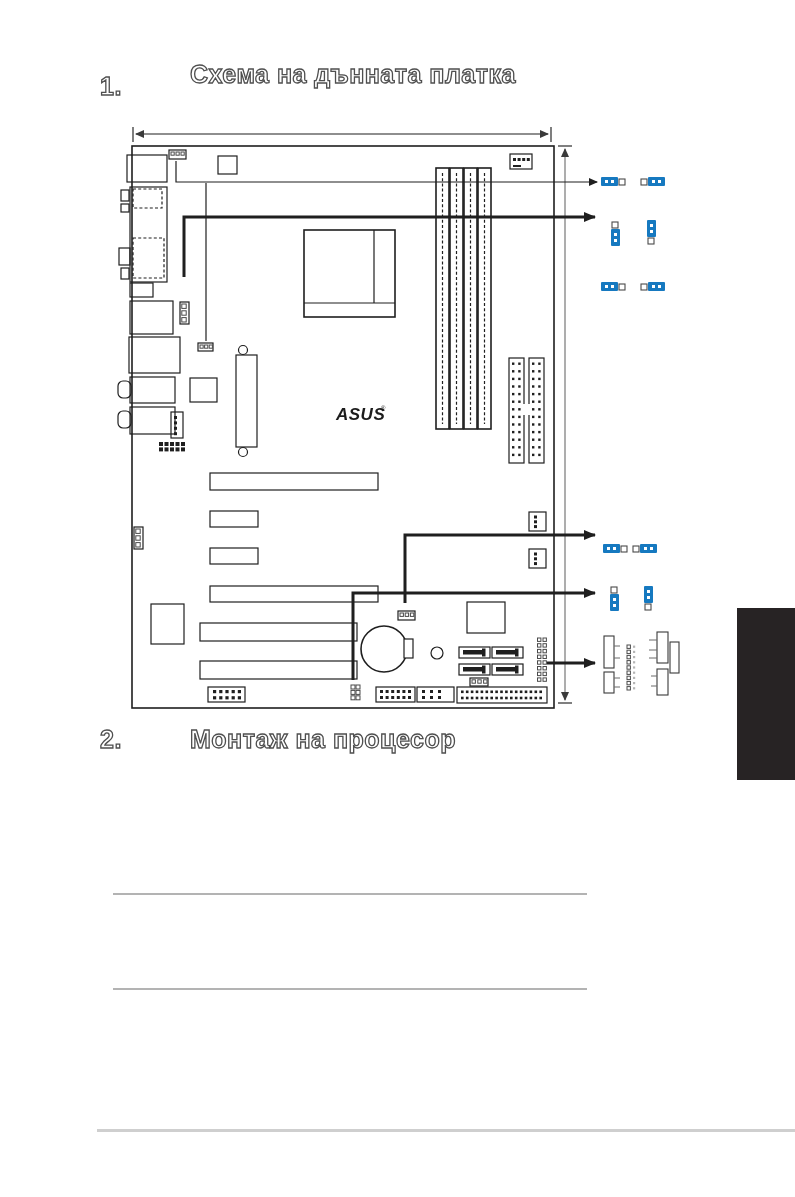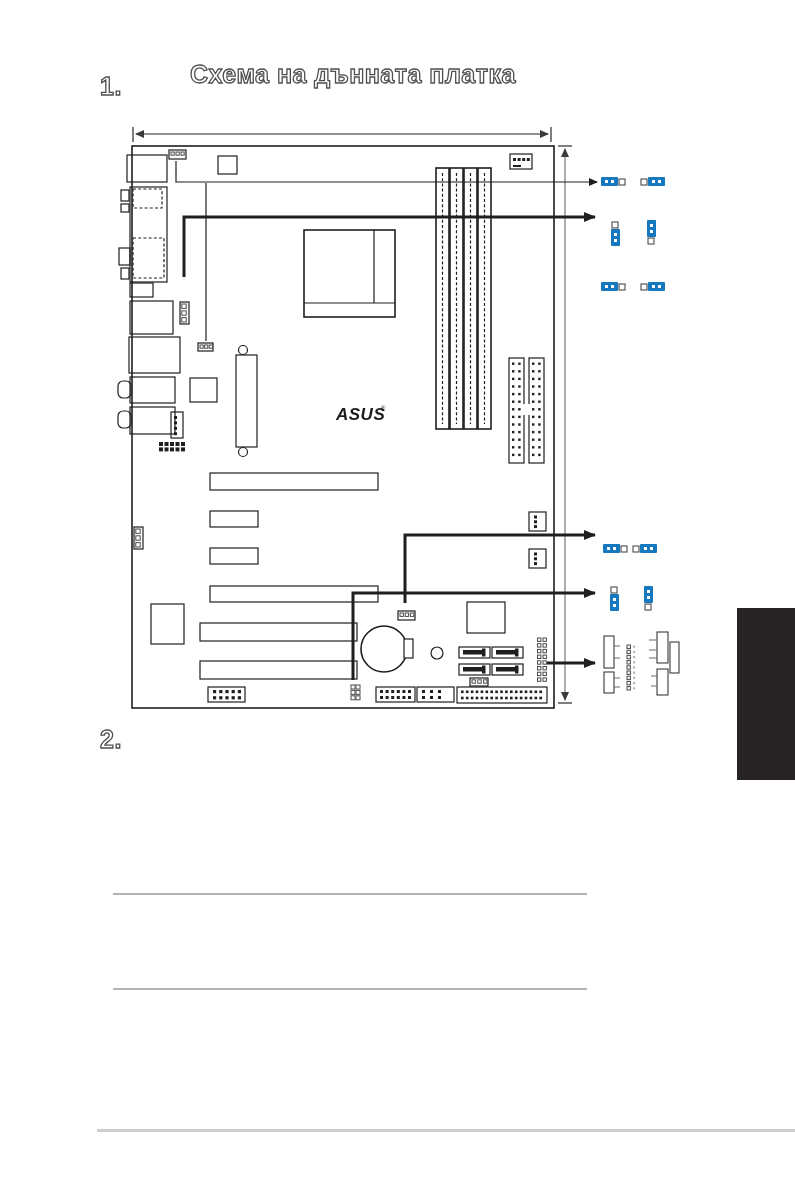--- a/index.html
+++ b/index.html
@@ -521,20 +521,21 @@
       <line x1="649" y1="650" x2="657" y2="650" class="fptick"></line>
       <line x1="649" y1="658" x2="657" y2="658" class="fptick"></line>
       <rect x="670" y="642" width="9" height="31" class="fp"></rect>
       <rect x="657" y="669" width="11" height="26" class="fp"></rect>
       <line x1="651" y1="676" x2="657" y2="676" class="fptick"></line>
       <line x1="651" y1="686" x2="657" y2="686" class="fptick"></line>
     </g>
   </svg>
 
   <div class="h-num" style="left:100px;top:727px;">2.</div>
+  <div class="h-title" style="left:190px;top:727px;">Монтаж на процесор</div>
 
   <div class="note-box"></div>
 
   <div class="side-tab"></div>
 
   <div class="footer-rule"></div>
 
 </div>
 
 </body></html>

